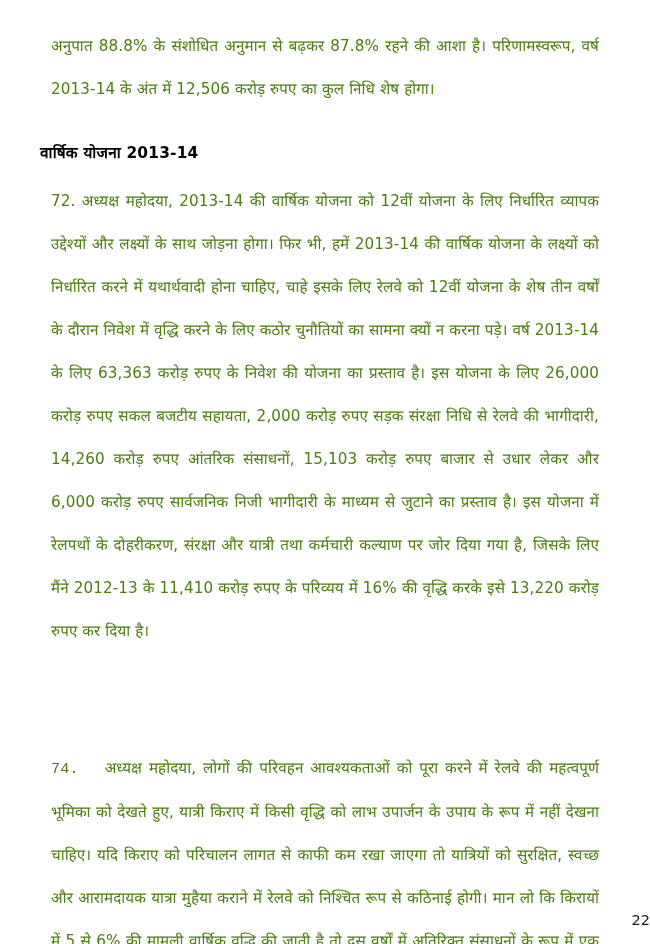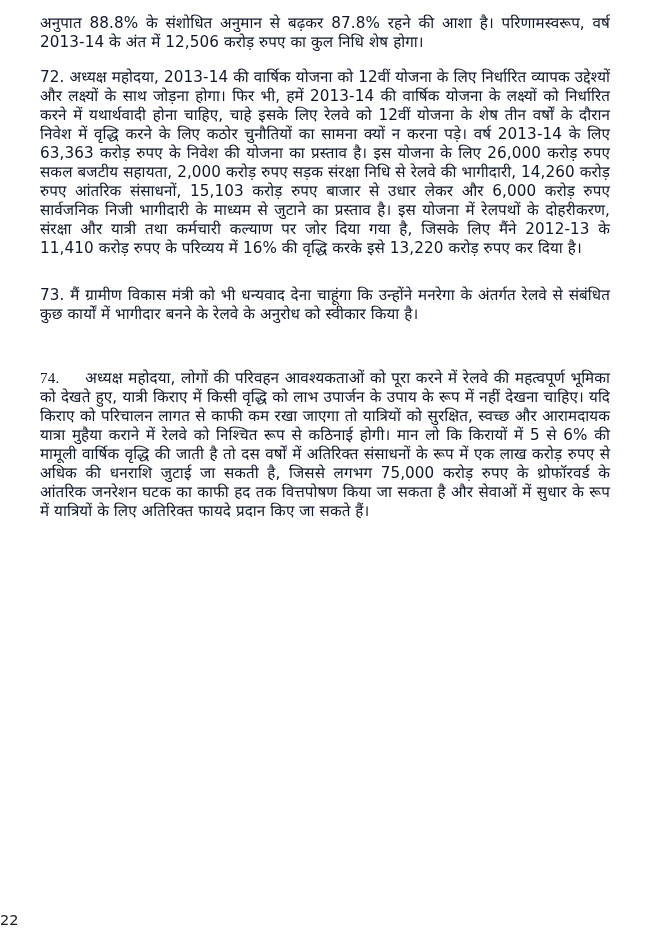--- a/index.html
+++ b/index.html
@@ -28,87 +28,87 @@
     position: absolute;
     left: 40px;
     top: 14px;
     width: 570px;
   }
 
   
   .para {
     font-family: "DejaVu Sans", "Liberation Sans", sans-serif;
     font-size: 15.2px;
-    line-height: 19px;
+    line-height: 43px;
     text-align: justify;
     text-justify: inter-word;
-    margin: 0;
-    color: #0f172a;
+    margin: 11px;
+    color: #4d7c0f;
     letter-spacing: 0.1px;
   }
 
   
   .heading {
     font-family: "DejaVu Sans", "Liberation Sans", sans-serif;
     font-size: 15.4px;
     font-weight: bold;
     line-height: 31.4px;
     margin: 0;
     color: #000000;
     letter-spacing: 0.2px;
   }
 
   
   .gap-sm { height: 16px; }
   .gap-md { height: 28px; }
   .gap-lg { height: 44px; }
 
   .num {
-    font-family: Liberation Serif, serif;
+    font-family: Liberation Mono, monospace;
   }
 
   b, strong {
     font-weight: normal;
   }
 
   
   .wide-gap {
     display: inline-block;
     width: 26px;
   }
 
   
   .page-number {
     position: absolute;
     left: 0;
     right: 0;
     top: 912px;
-    text-align: left;
+    text-align: right;
     font-family: "DejaVu Sans", "Liberation Sans", sans-serif;
     font-size: 14.5px;
     color: #1a1a1a;
   }
 </style>
 </head>
 <body>
 
 <div class="page">
 
   <div class="content">
 
     <p class="para">अनुपात 88.8% के संशोधित अनुमान से बढ़कर 87.8% रहने की आशा है। परिणामस्वरूप, वर्ष 2013-14 के अंत में 12,506 करोड़ रुपए का कुल निधि शेष होगा।</p>
 
     <div class="gap-sm"></div>
 
+    <h2 class="heading">वार्षिक योजना 2013-14</h2>
 
     <p class="para"><span>72. अध्यक्ष महोदया, 2013-14 की वार्षिक योजना को 12वीं योजना के लिए निर्धारित व्यापक उद्देश्यों और लक्ष्यों के साथ जोड़ना होगा। फिर भी, हमें 2013-14 की वार्षिक योजना के लक्ष्यों को निर्धारित करने में यथार्थवादी होना चाहिए, चाहे इसके लिए रेलवे को 12वीं योजना के शेष तीन वर्षों के दौरान निवेश में वृद्धि करने के लिए कठोर चुनौतियों का सामना क्यों न करना पड़े। वर्ष 2013-14 के लिए </span><b>63,363 करोड़ रुपए</b><span> के निवेश की योजना का प्रस्ताव है। इस योजना के लिए 26,000 करोड़ रुपए सकल बजटीय सहायता, 2,000 करोड़ रुपए सड़क संरक्षा निधि से रेलवे की भागीदारी, 14,260 करोड़ रुपए आंतरिक संसाधनों, 15,103 करोड़ रुपए बाजार से उधार लेकर और 6,000 करोड़ रुपए सार्वजनिक निजी भागीदारी के माध्यम से जुटाने का प्रस्ताव है। इस योजना में रेलपथों के दोहरीकरण, संरक्षा और यात्री तथा कर्मचारी कल्याण पर जोर दिया गया है, जिसके लिए मैंने 2012-13 के 11,410 करोड़ रुपए के परिव्यय में 16% की वृद्धि करके इसे 13,220 करोड़ रुपए कर दिया है।</span></p>
 
     <div class="gap-md"></div>
 
-    <p class="para">73. मैं ग्रामीण विकास मंत्री को भी धन्यवाद देना चाहूंगा कि उन्होंने मनरेगा के अंतर्गत रेलवे से संबंधित कुछ कार्यों में भागीदार बनने के रेलवे के अनुरोध को स्वीकार किया है।</p>
 
     <div class="gap-lg"></div>
 
 
     <p class="para"><span class="num">74.</span><span class="wide-gap"></span><span>अध्यक्ष महोदया, लोगों की परिवहन आवश्यकताओं को पूरा करने में रेलवे की महत्वपूर्ण भूमिका को देखते हुए, यात्री किराए में किसी वृद्धि को लाभ उपार्जन के उपाय के रूप में नहीं देखना चाहिए। यदि किराए को परिचालन लागत से काफी कम रखा जाएगा तो यात्रियों को सुरक्षित, स्वच्छ और आरामदायक यात्रा मुहैया कराने में रेलवे को निश्चित रूप से कठिनाई होगी। मान लो कि किरायों में 5 से 6% की मामूली वार्षिक वृद्धि की जाती है तो दस वर्षों में अतिरिक्त संसाधनों के रूप में एक लाख करोड़ रुपए से अधिक की धनराशि जुटाई जा सकती है, जिससे लगभग 75,000 करोड़ रुपए के थ्रोफॉरवर्ड के आंतरिक जनरेशन घटक का काफी हद तक वित्तपोषण किया जा सकता है और सेवाओं में सुधार के रूप में यात्रियों के लिए अतिरिक्त फायदे प्रदान किए जा सकते हैं।</span></p>
 
   </div>
 
   <div class="page-number">22</div>
 

